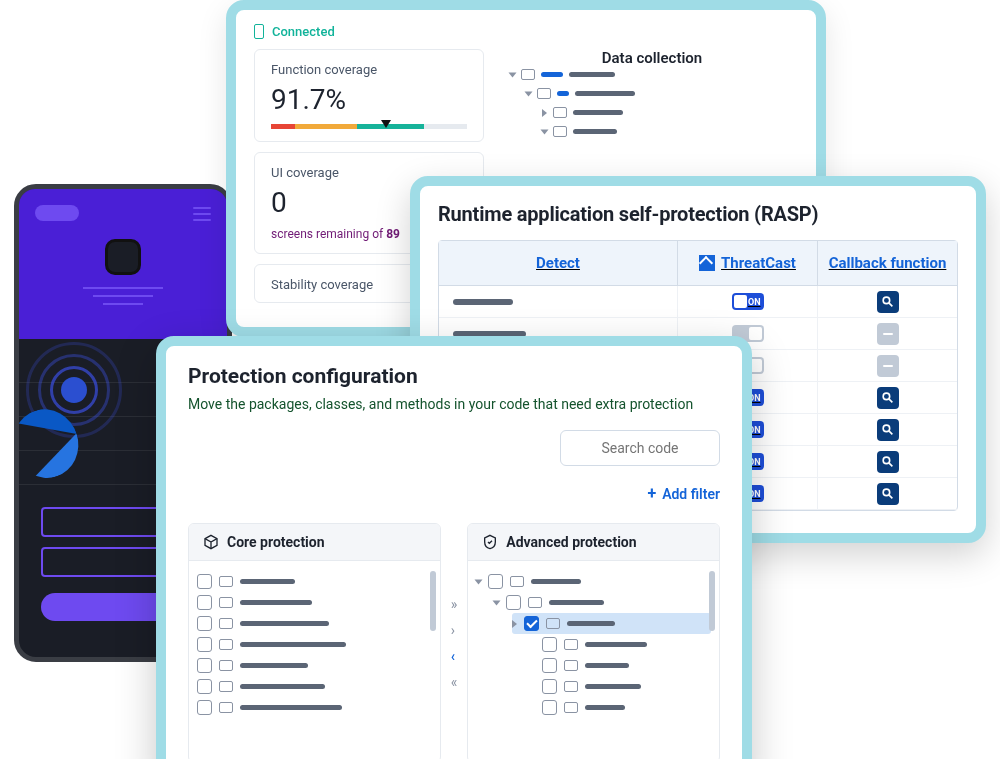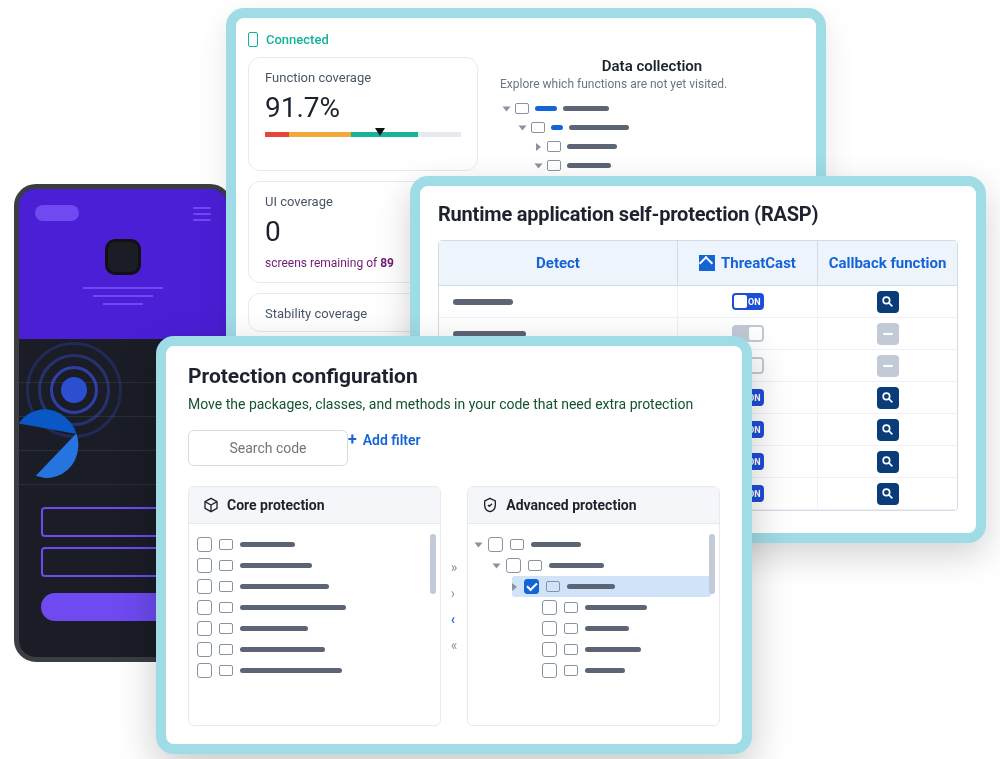--- a/index.html
+++ b/index.html
@@ -18,46 +18,46 @@
   .phone-row { height: 34px; border-bottom: 1px solid #2b2e36; }
   .phone-buttons { padding: 12px 22px; display: flex; flex-direction: column; gap: 10px; }
   .phone-outline-btn { height: 30px; border: 2px solid #6e4af0; border-radius: 4px; }
   .phone-fill-btn { height: 28px; background: #6e4af0; border-radius: 14px; margin-top: 6px; }
   .fingerprint { position: absolute; left: 24px; top: 340px; width: 100px; height: 100px; }
   .fingerprint .ring { position: absolute; border: 3px solid #3b4fe0; border-radius: 50%; }
   .cursor-cone { position: absolute; left: 8px; top: 410px; width: 0; height: 0; border-left: 65px solid transparent; border-top: 35px solid #0a58c5; transform: rotate(-18deg); border-radius: 50% 50% 50% 50% / 100% 100% 0 0; }
   .cursor-cone::after{content:'';position:absolute;left:-65px;top:-1px;width:0;height:0;border-left:65px solid transparent;border-bottom:35px solid #2674e0;border-radius:0 0 50% 50% / 0 0 100% 100%;}
 
   
-  .coverage-card { position: absolute; left: 226px; top: 8px; width: 600px; background: #fff; border-radius: 18px; border: 10px solid #9fdce6; padding: 14px 12px; box-shadow: 0 10px 30px rgba(0,0,0,.1);}
+  .coverage-card { position: absolute; left: 226px; top: 0; width: 600px; background: #fff; border-radius: 18px; border: 10px solid #9fdce6; padding: 14px 18px; box-shadow: 0 10px 30px rgba(0,0,0,.1);}
   .connected { color: #11b39a; font-size: 13px; font-weight: 500; display: flex; align-items: center; gap: 8px; margin-bottom: 10px;}
   .phone-icon-sm { width: 10px; height: 15px; border: 1.5px solid #11b39a; border-radius: 2px; display: inline-block; }
   .cov-row { display: flex; gap: 22px; margin-bottom: 10px;}
-  .cov-box { border: 1px solid #e6eaef; border-radius: 12px; padding: 12px 16px; width: 230px; }
+  .cov-box { border: 1px solid #e6eaef; border-radius: 6px; padding: 12px 16px; width: 230px; }
   .cov-label { color: #4a5668; font-size: 13px; margin-bottom: 6px; }
   .cov-val { font-size: 28px; font-weight: 400; color: #1d232e; margin-bottom: 8px;}
   .cov-bar { height: 5px; display: flex; position: relative;}
   .cov-bar span { height: 100%; }
   .cov-marker { position: absolute; top: -4px; width: 0; height: 0; border-left: 5px solid transparent; border-right: 5px solid transparent; border-top: 8px solid #111; }
   .cov-sub { font-size: 12px; color: #701a75; }
   .data-col { flex: 1; }
   .data-title { font-weight: 600; color: #1d232e; font-size: 15px; margin-bottom: 2px; text-align: center;}
   .data-sub { font-size: 12px; color: #6a7586; margin-bottom: 12px;}
   .tree-stub { display: flex; flex-direction: column; gap: 8px; margin-left: 4px;}
   .tree-line { display: flex; align-items: center; gap: 6px;}
   .chev { width: 0; height: 0; border-top: 4px solid transparent; border-bottom: 4px solid transparent; border-left: 5px solid #8a93a3; }
   .chev.down { transform: rotate(90deg); }
   .folder-mini { width: 14px; height: 11px; border: 1.5px solid #8a93a3; border-radius: 2px; position: relative;}
   .bar-mini { height: 5px; border-radius: 3px; background: #5b6575; }
   .bar-mini.blue { background: #1464d8; }
 
   
   .rasp-card { position: absolute; left: 410px; top: 176px; width: 576px; background: #fff; border-radius: 18px; border: 10px solid #9fdce6; padding: 16px 18px 22px; box-shadow: 0 12px 35px rgba(0,0,0,.18);}
   .rasp-title { font-size: 20px; font-weight: 700; color: #1d232e; margin-bottom: 14px; letter-spacing: -0.2px;}
-  .rasp-table { width: 100%; border: 1px solid #d2dbe6; border-radius: 4px;}
+  .rasp-table { width: 100%; border: 1px solid #d2dbe6; border-radius: 4px; text-decoration: underline;}
   .rasp-head { display: flex; background: #eef4fb; border-bottom: 1px solid #d2dbe6;}
   .rasp-head div { padding: 13px 10px; font-weight: 700; color: #1464d8; font-size: 15px; text-align: center;}
   .col-detect { flex: 1.1; }
   .col-tc { width: 140px; border-left: 1px solid #d2dbe6; display:flex;align-items:center;justify-content:center;gap:6px;}
   .col-cb { width: 140px; border-left: 1px solid #d2dbe6;}
   .tc-icon { width: 16px; height: 16px; background: #1464d8; position: relative; }
   .tc-icon::before{content:'';position:absolute;width:8px;height:8px;border:2px solid #fff;border-bottom:0;border-right:0;transform:rotate(45deg);top:3px;left:2px;}
   .rasp-section-label { padding: 10px 14px; font-weight: 700; color: #1d232e; font-size: 14px; border-bottom: 1px solid #eef1f5;}
   .rasp-row { display: flex; align-items: center; border-bottom: 1px solid #eef1f5; height: 32px;}
   .rasp-row .col-detect { display:flex; align-items:center; padding-left: 14px;}
@@ -69,21 +69,21 @@
   .toggle-off::before{content:'';position:absolute;right:2px;top:2px;width:13px;height:13px;background:#fff;border-radius:2px;}
   .mag-btn { width: 22px; height: 22px; background: #0a3c7a; border-radius: 4px; display:flex;align-items:center;justify-content:center;}
   .mag-btn svg { width: 13px; height: 13px; }
   .dash-btn { width: 22px; height: 22px; background: #c1cad6; border-radius: 4px; display:flex;align-items:center;justify-content:center;}
   .dash-btn::before{content:'';width:10px;height:2px;background:#fff;border-radius:1px;}
 
   
   .protect-card { position: absolute; left: 156px; top: 336px; width: 596px; background: #fff; border-radius: 18px; border: 10px solid #9fdce6; padding: 18px 22px; box-shadow: 0 14px 40px rgba(0,0,0,.22);}
   .protect-title { font-size: 21px; font-weight: 700; color: #1d232e; margin-bottom: 8px;}
   .protect-sub { font-size: 14px; color: #14532d; margin-bottom: 18px;}
-  .search-row { display: flex; align-items: flex-start; margin-bottom: 20px;}
+  .search-row { display: flex; align-items: flex-end; gap: 18px; margin-bottom: 20px; flex-direction: column;}
   .search-input { width: 160px; padding: 9px 14px; border: 1px solid #d2dbe6; border-radius: 6px; font-size: 14px; color: #6a7586; text-align: center;}
   .add-filter { color: #1464d8; font-weight: 600; font-size: 14px; display:flex;align-items:center;gap:6px; cursor:pointer;}
   .plus { font-size: 16px; font-weight: 700;}
   .panels { display: flex; gap: 8px; align-items: center;}
   .panel { flex: 1; border: 1px solid #e6eaef; border-radius: 6px; overflow: hidden; height: 240px;}
   .panel-head { background: #f4f6f9; padding: 10px 14px; display:flex;align-items:center;gap:8px; font-weight:700; font-size:14px; color:#1d232e; border-bottom: 1px solid #e6eaef;}
   .cube-icon, .shield-icon { width: 16px; height: 16px; }
   .panel-body { padding: 10px 8px; overflow-y: auto; height: calc(100% - 40px); position: relative;}
   .scrollbar-stub { position: absolute; right: 4px; top: 10px; width: 6px; height: 60px; background: #c1cad6; border-radius: 3px;}
   .tree-item { display: flex; align-items: center; gap: 7px; padding: 3px 0;}
@@ -145,21 +145,20 @@
       <div class="cov-bar">
         <span style="background:#e74536;width:12%"></span>
         <span style="background:#f1a93a;width:32%"></span>
         <span style="background:#16b39a;width:34%"></span>
         <span style="background:#e6eaef;width:22%"></span>
         <div class="cov-marker" style="left:56%"></div>
       </div>
     </div>
     <div class="data-col">
       <div class="data-title">Data collection</div>
-      <div class="data-sub">Explore which functions are not yet visited.</div>
       <div class="tree-stub">
         <div class="tree-line">
             <span class="chev down"></span>
             <span class="folder-mini"></span>
             <span class="bar-mini blue" style="width:22px"></span>
             <span class="bar-mini" style="width:46px"></span>
           </div>
         <div class="tree-line" style="margin-left:16px">
             <span class="chev down"></span>
             <span class="folder-mini"></span>

